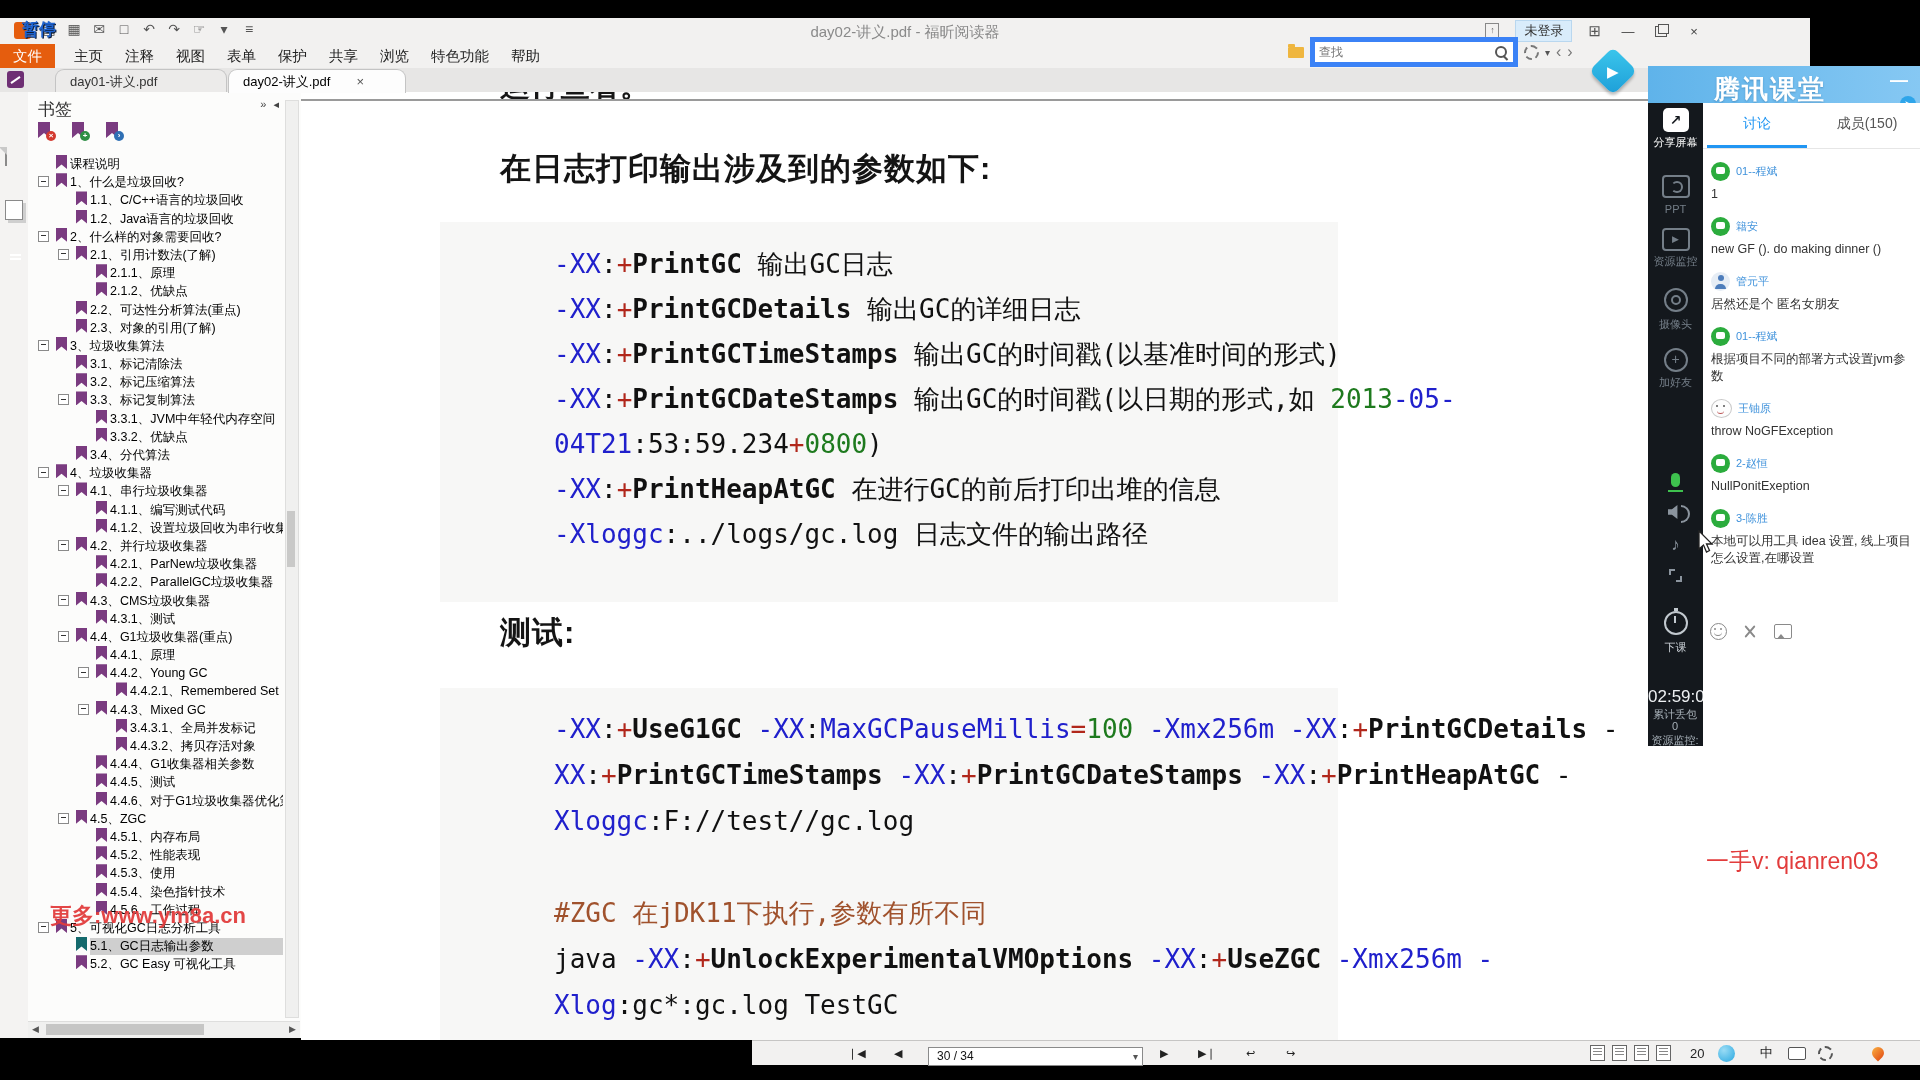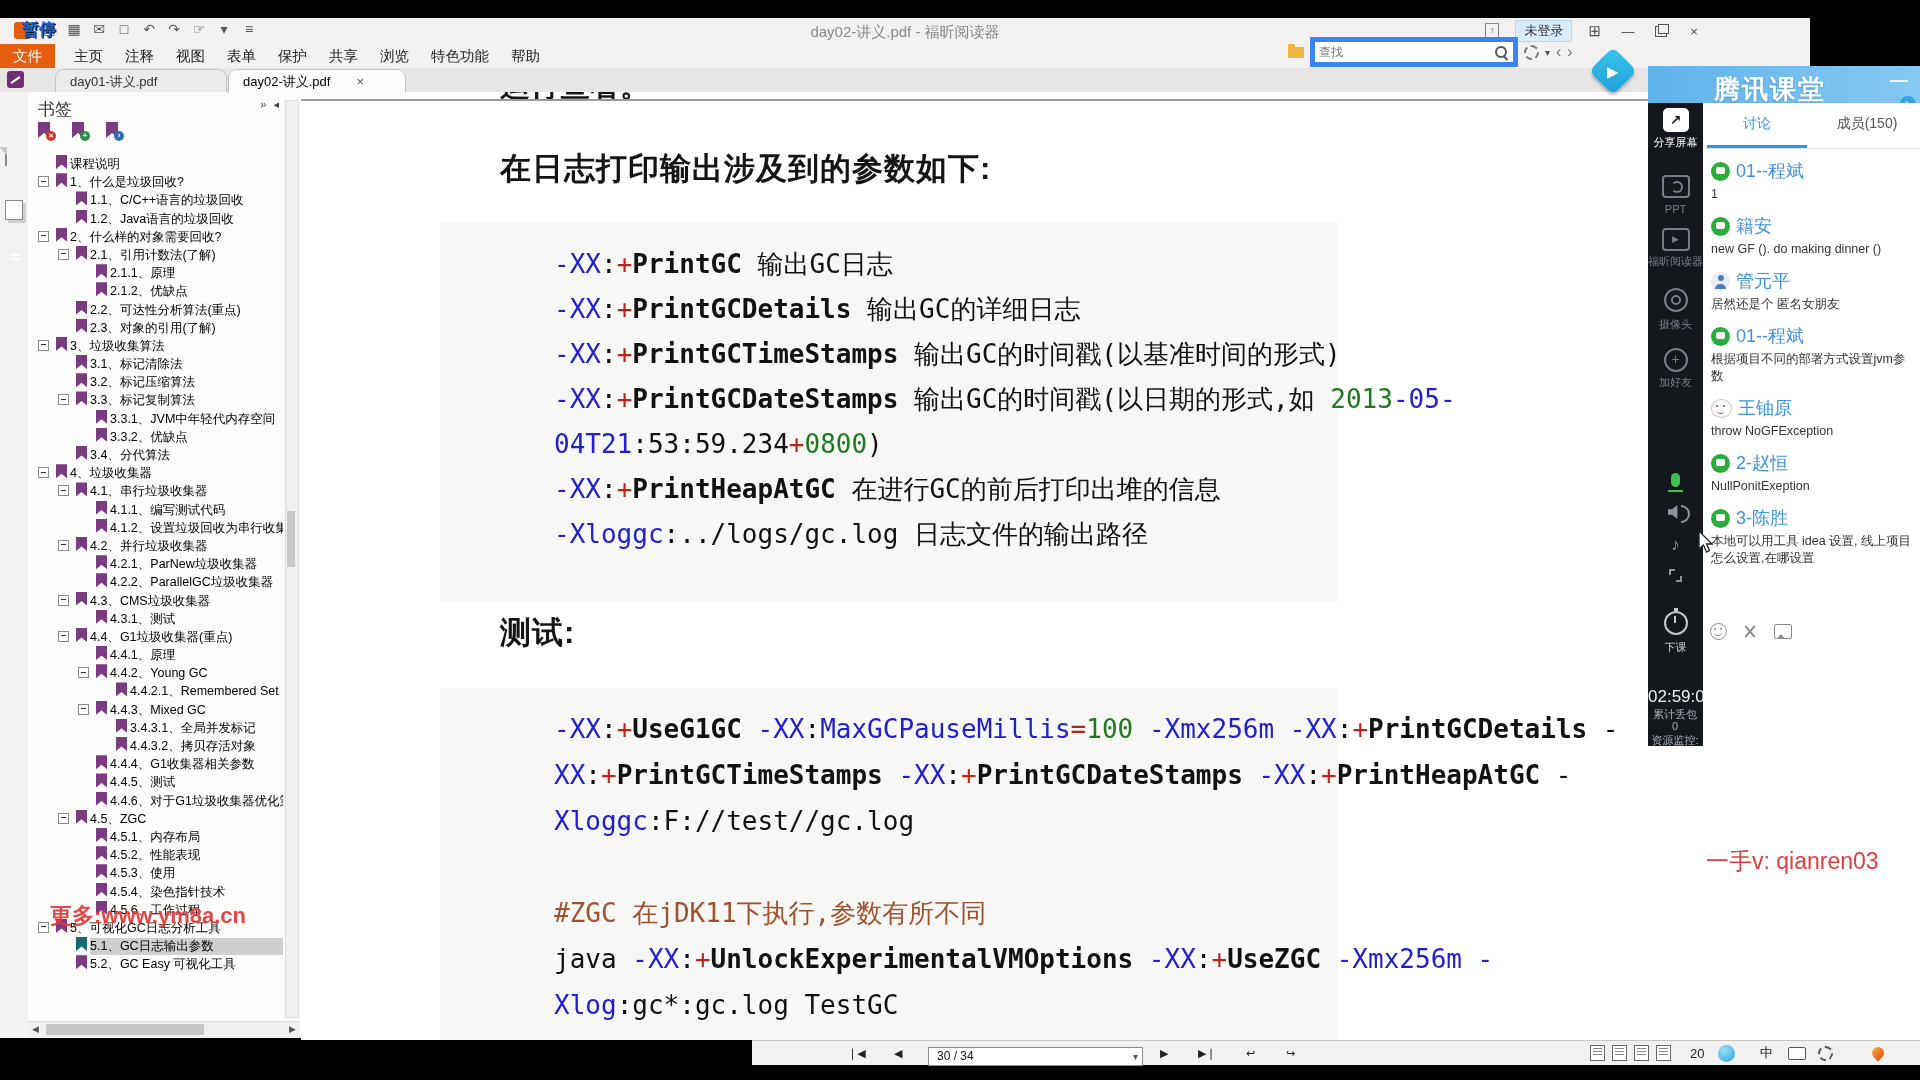--- a/index.html
+++ b/index.html
@@ -141,21 +141,21 @@
             display:flex;align-items:flex-end;gap:1px;padding:0 1px;}
   .wbar{width:2px;background:#2db3a4;}
   .tc-chat{position:absolute;left:55px;top:43px;width:217px;height:643px;background:#fff;}
   .chat-tabs{position:absolute;left:0;top:0;width:217px;height:45px;border-bottom:1px solid #e6e6e6;}
   .chat-tab{position:absolute;top:12px;width:108px;text-align:center;font-size:14px;color:#555;}
   .chat-tab.active{color:#2196f3;}
   .tab-underline{position:absolute;left:4px;top:42px;width:100px;height:3px;background:#2196f3;}
   .messages{position:absolute;left:8px;top:58px;width:202px;}
   .msg{margin-bottom:13px;}
   .msg-head{display:flex;align-items:center;gap:6px;height:20px;}
-  .msg-name{font-size:18px;color:#3f92db;}
+  .msg-name{font-size:11px;color:#3f92db;}
   .msg-text{margin-top:5px;font-size:12.5px;color:#333;line-height:17px;width:206px;}
   .av{width:19px;height:19px;border-radius:50%;position:relative;flex:0 0 19px;}
   .av-green{background:#2bac3d;}
   .av-green::after{content:"";position:absolute;left:5px;top:5px;width:9px;height:7px;background:#fff;border-radius:2px;}
   .av-person{background:#e6edf5;}
   .av-person::before{content:"";position:absolute;left:6.5px;top:3px;width:6px;height:6px;border-radius:50%;background:#4d7dbb;}
   .av-person::after{content:"";position:absolute;left:4px;bottom:2px;width:11px;height:5px;border-radius:5px 5px 0 0;background:#4d7dbb;}
   .av-face{background:#fdfdfd;border:1px solid #c9c9c9;width:17px;height:17px;}
   .av-face::before{content:"";position:absolute;left:4px;top:5px;width:2px;height:2px;border-radius:50%;background:#555;box-shadow:7px 0 0 #555;}
   .av-face::after{content:"";position:absolute;left:5px;top:9px;width:7px;height:4px;border-bottom:1.5px solid #b55;border-radius:0 0 6px 6px;}
@@ -515,21 +515,21 @@
 
   <div class="abs tencent">
     <div class="tc-header">
       <span class="tc-title">腾讯课堂</span>
       <span class="tc-min">—</span>
       <span class="tc-plane">➤</span>
     </div>
     <div class="tc-strip" id="tcstrip">
         <span class="strip-item" style="top: 245px;"><span class="addf-ic">+</span><span class="lab">加好友</span></span>
         <span class="strip-item" style="top: 185px;"><span class="cam-ic"></span><span class="lab">摄像头</span></span>
-        <span class="strip-item" style="top: 125px;"><span class="play-ic">▶</span><span class="lab">福昕阅读器</span></span>
+        <span class="strip-item" style="top: 125px;"><span class="play-ic">▶</span><span class="lab">资源监控</span></span>
         <span class="strip-item" style="top: 72px;"><span class="ppt-ic"></span><span class="lab">PPT</span></span>
         <span class="strip-item active" style="top: 5px;"><span class="share-ic">↗</span><span class="lab">分享屏幕</span></span>
       <span class="strip-item" style="top:370px"><span class="mic-ic"></span></span>
       <span class="strip-item" style="top:402px"><span class="spk-ic"></span><span class="spk-wave"></span></span>
       <span class="strip-item note-ic" style="top:432px">♪</span>
       <span class="strip-item" style="top:466px"><span class="fs-ic"></span></span>
       <span class="strip-item" style="top:508px"><span class="clock-ic"></span>
         <span class="lab" style="color:#cdd3d9">下课</span></span>
       <span class="tc-timer" style="top:584px">02:59:09</span>
       <span class="tc-sm" style="top:604px">累计丢包</span>

